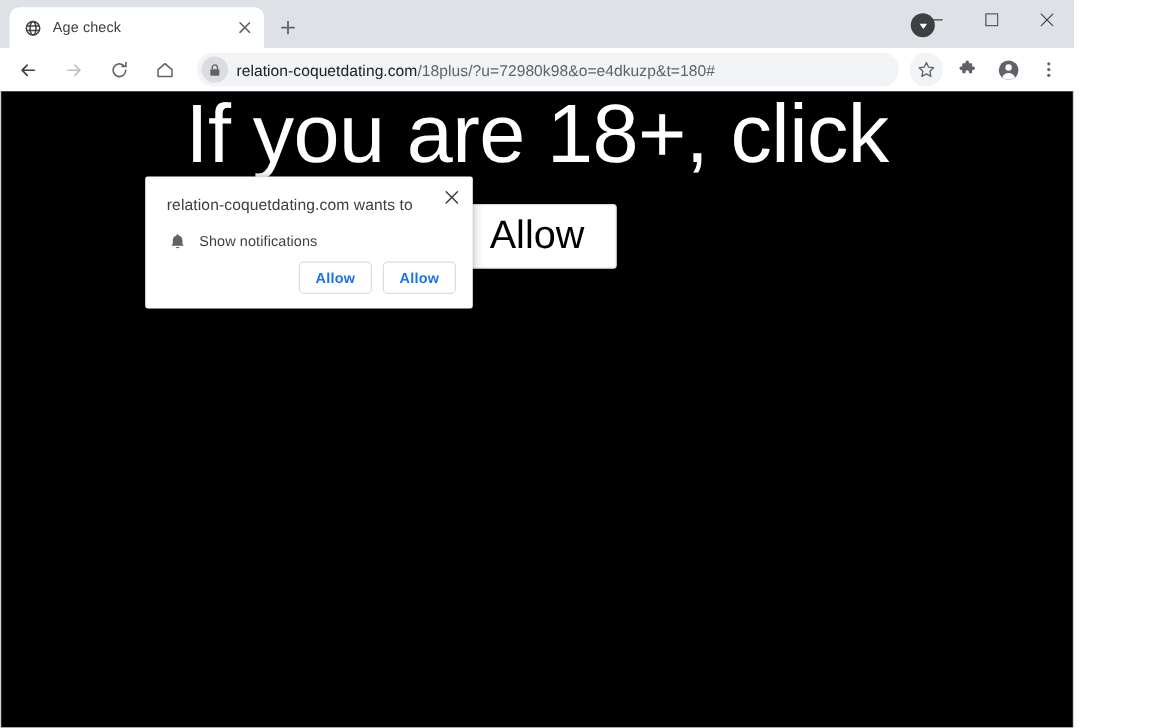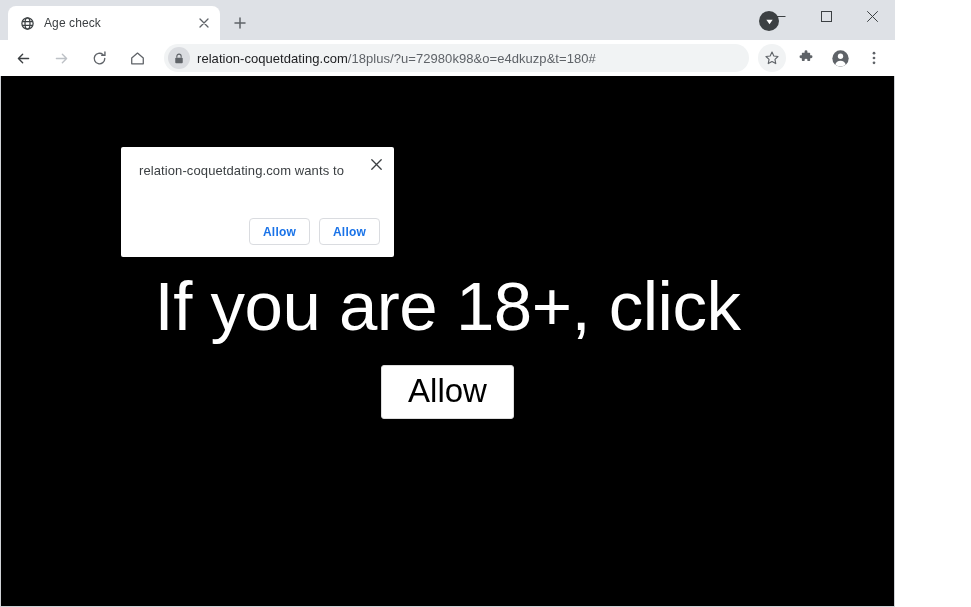--- a/index.html
+++ b/index.html
@@ -194,21 +194,20 @@
     border-bottom: 1px solid #cfd2d6;
     overflow: hidden;
   }
 
   .page-content {
     position: absolute;
     top: 0; left: 0; right: 0; bottom: 0;
     display: flex;
     flex-direction: column;
     align-items: center;
-    padding-top: 195px;
     border-radius: 31px;
   }
 
   .headline {
     color: #ffffff;
     font-size: 69px;
     font-weight: 400;
     line-height: 1.05;
     letter-spacing: -0.5px;
     text-align: center;
@@ -436,20 +435,29 @@
 
     <div class="perm-bubble">
       <div class="perm-close">
         <svg width="11" height="11" viewBox="0 0 11 11" stroke="#3c4043" stroke-width="1.3" stroke-linecap="round">
           <path d="M0.8 0.8 L10.2 10.2 M10.2 0.8 L0.8 10.2"></path>
         </svg>
       </div>
 
       <div class="perm-title">relation-coquetdating.com wants to</div>
 
+      <div class="perm-row">
+        <span class="perm-bell">
+          <svg width="14" height="15" viewBox="0 0 16 17" fill="#5f6368">
+            <path d="M8 1.2 a1.1 1.1 0 0 1 1.1 1.1 v0.5 a4.6 4.6 0 0 1 3.5 4.4 v3.1 l1.3 1.9 H2.1 l1.3 -1.9 V7.2 a4.6 4.6 0 0 1 3.5 -4.4 v-0.5 A1.1 1.1 0 0 1 8 1.2 Z"></path>
+            <path d="M6.3 13.4 a1.8 1.8 0 0 0 3.4 0 Z"></path>
+          </svg>
+        </span>
+        <span class="perm-row-label">Show notifications</span>
+      </div>
 
       <div class="perm-actions">
         <button class="perm-btn">Allow</button>
         <button class="perm-btn">Allow</button>
       </div>
     </div>
 
   </div>
 </div>
 

